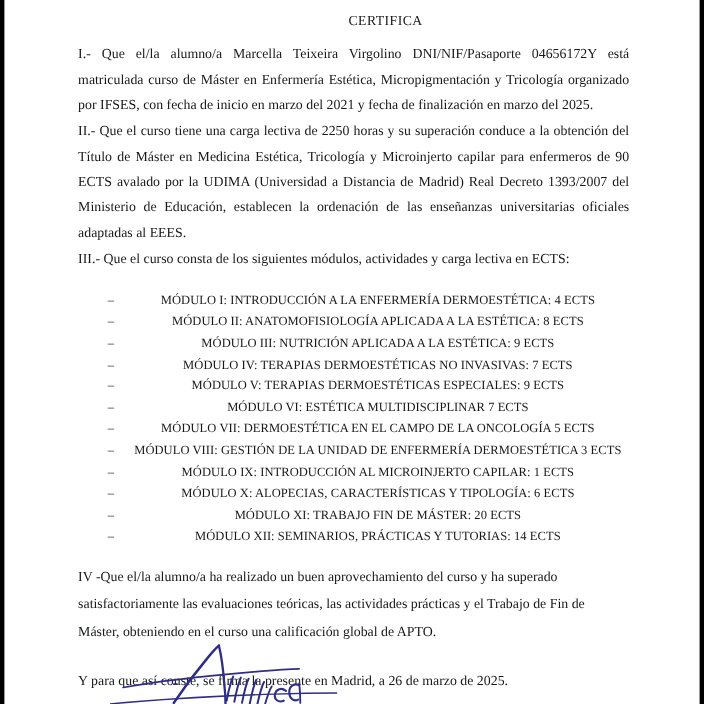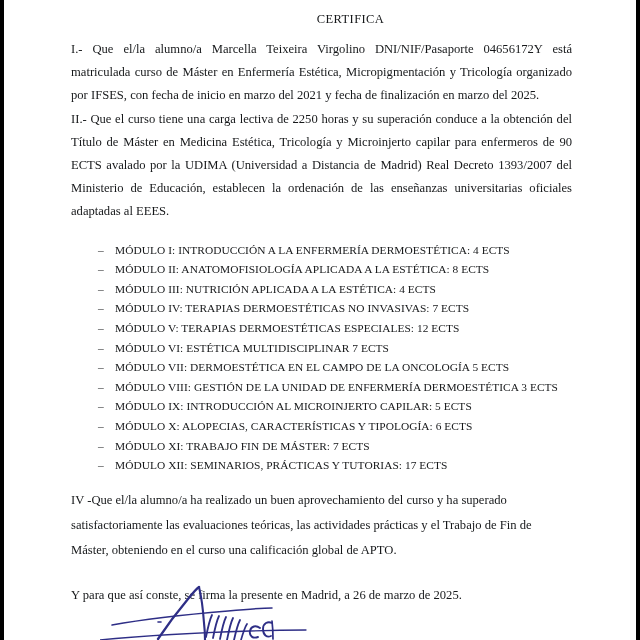--- a/index.html
+++ b/index.html
@@ -68,20 +68,21 @@
     white-space: nowrap;
   }
   .mod-dash {
     width: 17px;
     flex: 0 0 17px;
     margin-left: 27px;
     color: #16181a;
   }
   .mod-text {
     flex: 1 1 auto;
+    text-align: center;
   }
 
   .para-block {
     font-size: 12.6px;
     line-height: 25px;
   }
   .para-block.closing {
     margin-top: 20px;
   }
 
@@ -104,69 +105,70 @@
 <div id="page">
 
   <div id="doc-body">
 
     <div class="doc-heading">CERTIFICA</div>
 
     <p class="para">I.- Que el/la alumno/a Marcella Teixeira Virgolino DNI/NIF/Pasaporte 04656172Y está matriculada curso de Máster en Enfermería Estética, Micropigmentación y Tricología organizado por IFSES, con fecha de inicio en marzo del 2021 y fecha de finalización en marzo del 2025.</p>
 
     <p class="para">II.- Que el curso tiene una carga lectiva de 2250 horas y su superación conduce a la obtención del Título de Máster en Medicina Estética, Tricología y Microinjerto capilar para enfermeros de 90 ECTS avalado por la UDIMA (Universidad a Distancia de Madrid) Real Decreto 1393/2007 del Ministerio de Educación, establecen la ordenación de las enseñanzas universitarias oficiales adaptadas al EEES.</p>
 
+    <p class="para para-tight">III.- Que el curso consta de los siguientes módulos, actividades y carga lectiva en ECTS:</p>
 
     <ul class="modules">
       <li>
         <span class="mod-dash">–</span>
         <span class="mod-text">MÓDULO I: INTRODUCCIÓN A LA ENFERMERÍA DERMOESTÉTICA: 4 ECTS</span>
       </li>
       <li>
         <span class="mod-dash">–</span>
         <span class="mod-text">MÓDULO II: ANATOMOFISIOLOGÍA APLICADA A LA ESTÉTICA: 8 ECTS</span>
       </li>
       <li>
         <span class="mod-dash">–</span>
-        <span class="mod-text">MÓDULO III: NUTRICIÓN APLICADA A LA ESTÉTICA: 4 ECTS</span>
+        <span class="mod-text">MÓDULO III: NUTRICIÓN APLICADA A LA ESTÉTICA: 9 ECTS</span>
       </li>
       <li>
         <span class="mod-dash">–</span>
         <span class="mod-text">MÓDULO IV: TERAPIAS DERMOESTÉTICAS NO INVASIVAS: 7 ECTS</span>
       </li>
       <li>
         <span class="mod-dash">–</span>
-        <span class="mod-text">MÓDULO V: TERAPIAS DERMOESTÉTICAS ESPECIALES: 12 ECTS</span>
+        <span class="mod-text">MÓDULO V: TERAPIAS DERMOESTÉTICAS ESPECIALES: 9 ECTS</span>
       </li>
       <li>
         <span class="mod-dash">–</span>
         <span class="mod-text">MÓDULO VI: ESTÉTICA MULTIDISCIPLINAR 7 ECTS</span>
       </li>
       <li>
         <span class="mod-dash">–</span>
         <span class="mod-text">MÓDULO VII: DERMOESTÉTICA EN EL CAMPO DE LA ONCOLOGÍA 5 ECTS</span>
       </li>
       <li>
         <span class="mod-dash">–</span>
         <span class="mod-text">MÓDULO VIII: GESTIÓN DE LA UNIDAD DE ENFERMERÍA DERMOESTÉTICA 3 ECTS</span>
       </li>
       <li>
         <span class="mod-dash">–</span>
-        <span class="mod-text">MÓDULO IX: INTRODUCCIÓN AL MICROINJERTO CAPILAR: 5 ECTS</span>
+        <span class="mod-text">MÓDULO IX: INTRODUCCIÓN AL MICROINJERTO CAPILAR: 1 ECTS</span>
       </li>
       <li>
         <span class="mod-dash">–</span>
         <span class="mod-text">MÓDULO X: ALOPECIAS, CARACTERÍSTICAS Y TIPOLOGÍA: 6 ECTS</span>
       </li>
       <li>
         <span class="mod-dash">–</span>
-        <span class="mod-text">MÓDULO XI: TRABAJO FIN DE MÁSTER: 7 ECTS</span>
+        <span class="mod-text">MÓDULO XI: TRABAJO FIN DE MÁSTER: 20 ECTS</span>
       </li>
       <li>
         <span class="mod-dash">–</span>
-        <span class="mod-text">MÓDULO XII: SEMINARIOS, PRÁCTICAS Y TUTORIAS: 17 ECTS</span>
+        <span class="mod-text">MÓDULO XII: SEMINARIOS, PRÁCTICAS Y TUTORIAS: 14 ECTS</span>
       </li>
     </ul>
 
     <p class="para-block">IV -Que el/la alumno/a ha realizado un buen aprovechamiento del curso y ha superado satisfactoriamente las evaluaciones teóricas, las actividades prácticas y el Trabajo de Fin de Máster, obteniendo en el curso una calificación global de APTO.</p>
 
     <p class="para-block closing">Y para que así conste, se firma la presente en Madrid, a 26 de marzo de 2025.</p>
 
   </div>
 
   <div id="signature-area">

